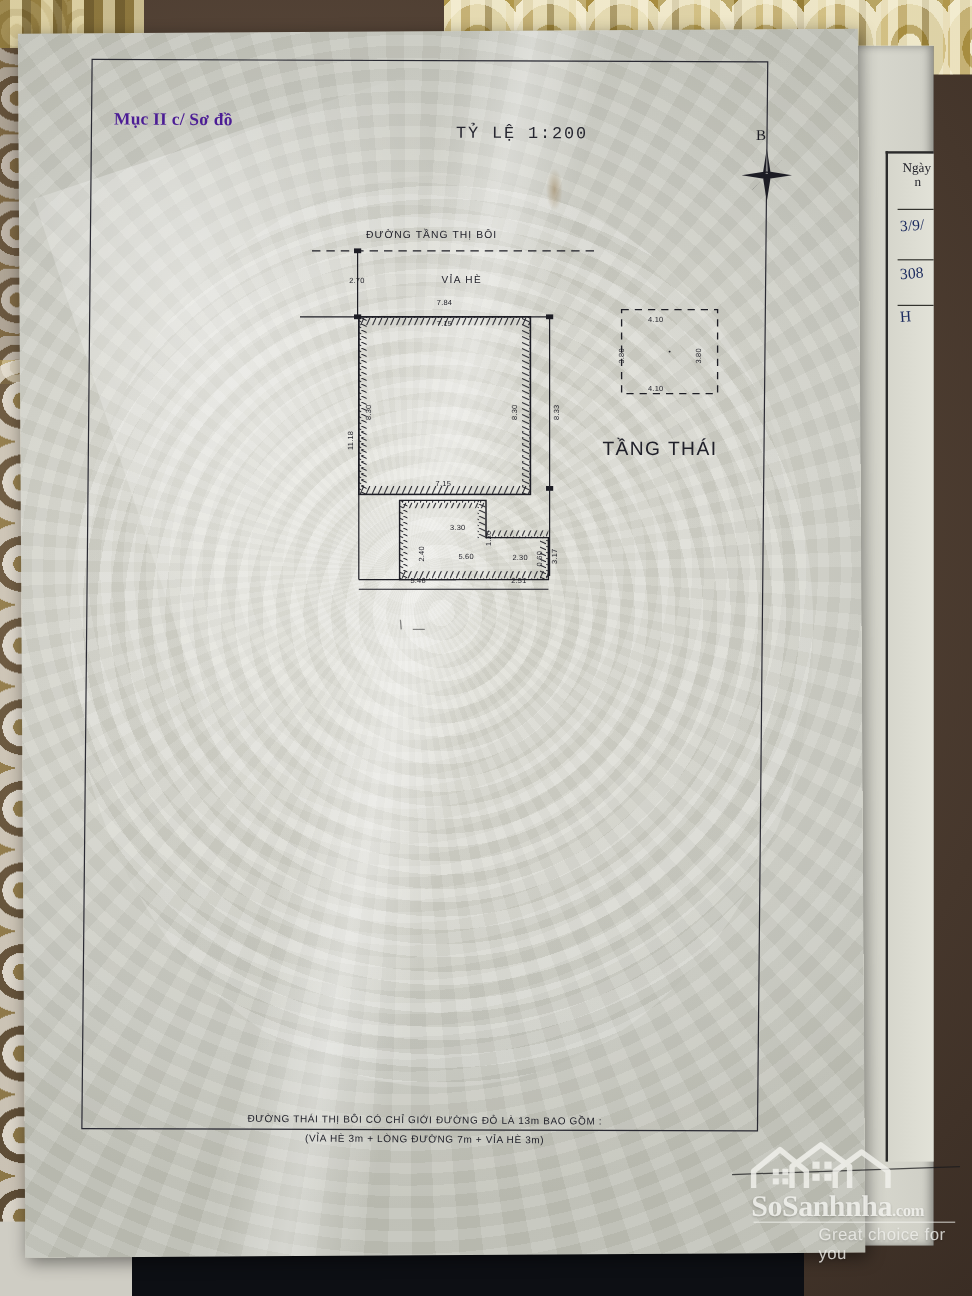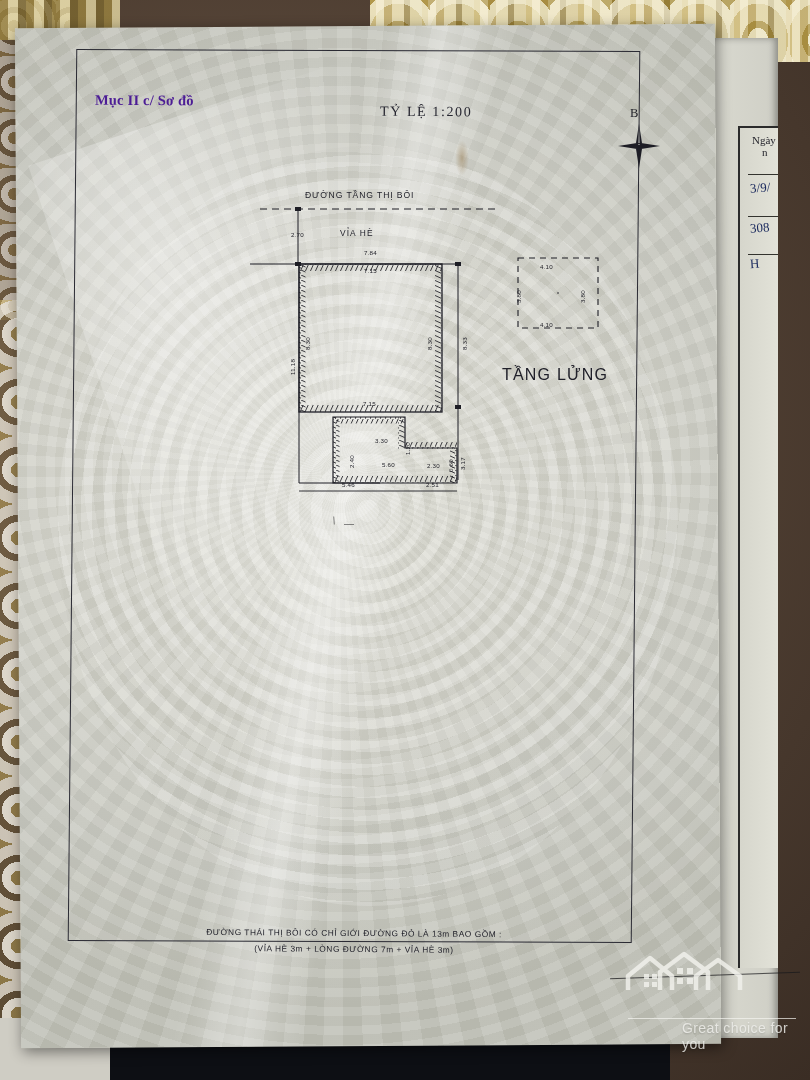--- a/index.html
+++ b/index.html
@@ -97,33 +97,33 @@
   }
 
   
   .muc{
     position:absolute;left:95px;top:92px;
     font-family:"Liberation Serif",serif;font-size:14.5px;font-weight:700;color:#4c1d95;
     letter-spacing:.2px;transform:rotate(.4deg);
   }
   .tyle{
     position:absolute;left:380px;top:104px;
-    font-family:Liberation Serif, serif;font-size:14px;color:#262630;
+    font-family:Liberation Mono, monospace;font-size:14px;color:#262630;
     letter-spacing:1.6px;transform:rotate(.3deg);
   }
   .compass-wrap{position:absolute;left:617px;top:108px;width:44px;height:62px;}
   .compass-wrap .lbl{
     position:absolute;left:13px;top:-2px;font-family:"Liberation Serif",serif;
     font-size:12.5px;color:#1e1e26;
   }
   .road-label{
     position:absolute;left:305px;top:190px;font-size:8.6px;letter-spacing:.9px;color:#23232c;
   }
   .via-he{
-    position:absolute;left:340px;top:228px;font-size:8.4px;letter-spacing:1.1px;color:#23232c;
+    position:absolute;left:368px;top:228px;font-size:8.4px;letter-spacing:1.1px;color:#23232c;
   }
   .tang-lung{
     position:absolute;left:502px;top:366px;font-size:16px;letter-spacing:1.2px;color:#20202a;
   }
   .note{
     position:absolute;left:84px;top:925px;width:540px;text-align:center;
     font-size:8.3px;line-height:16px;letter-spacing:.55px;color:#22222b;
     transform:rotate(.45deg);
   }
   .dim{position:absolute;font-size:6.2px;color:#1d1d25;letter-spacing:.2px;white-space:nowrap;}
@@ -253,21 +253,21 @@
     <rect x="88" y="281" width="124" height="6.5" fill="url(#hatchH)"></rect>
 
     <line x1="54" y1="296" x2="212" y2="296" stroke="#1d1d25" stroke-width="0.9"></line>
 
     <rect x="273" y="63" width="80" height="70" fill="none" stroke="#1d1d25" stroke-width="1.1" stroke-dasharray="6,5"></rect>
     <circle cx="313" cy="98" r="0.8" fill="#1d1d25"></circle>
   </svg>
 
   <div class="road-label">ĐƯỜNG TẦNG THỊ BÔI</div>
   <div class="via-he">VỈA HÈ</div>
-  <div class="tang-lung">TẦNG LỬNG</div>
+  <div class="tang-lung">TẦNG THÁI</div>
 
   <div class="dim" style="left:291px;top:231px;">2.70</div>
   <div class="dim" style="left:364px;top:249px;">7.84</div>
   <div class="dim" style="left:364px;top:267px;">7.15</div>
 
   <div class="dim v" style="left:289px;top:375px;">11.18</div>
   <div class="dim v" style="left:304px;top:350px;">8.30</div>
   <div class="dim v" style="left:426px;top:350px;">8.30</div>
   <div class="dim v" style="left:461px;top:350px;">8.33</div>
 
@@ -310,17 +310,20 @@
         <rect x="24" y="28" width="5" height="5"></rect>
           <rect x="32" y="28" width="5" height="5"></rect>
         <rect x="24" y="36" width="5" height="5"></rect>
           <rect x="32" y="36" width="5" height="5"></rect>
         <rect x="57" y="22" width="6" height="6"></rect>
           <rect x="67" y="22" width="6" height="6"></rect>
         <rect x="57" y="32" width="6" height="6"></rect>
           <rect x="67" y="32" width="6" height="6"></rect>
       </g>
     </svg>
+    <div class="txt">
+      <span>SoSanhnha</span><span class="dot">.com</span>
+    </div>
     <div class="rule"></div>
     <div class="tag">Great choice for you</div>
   </div>
 
 </div>
 
 </body></html>

